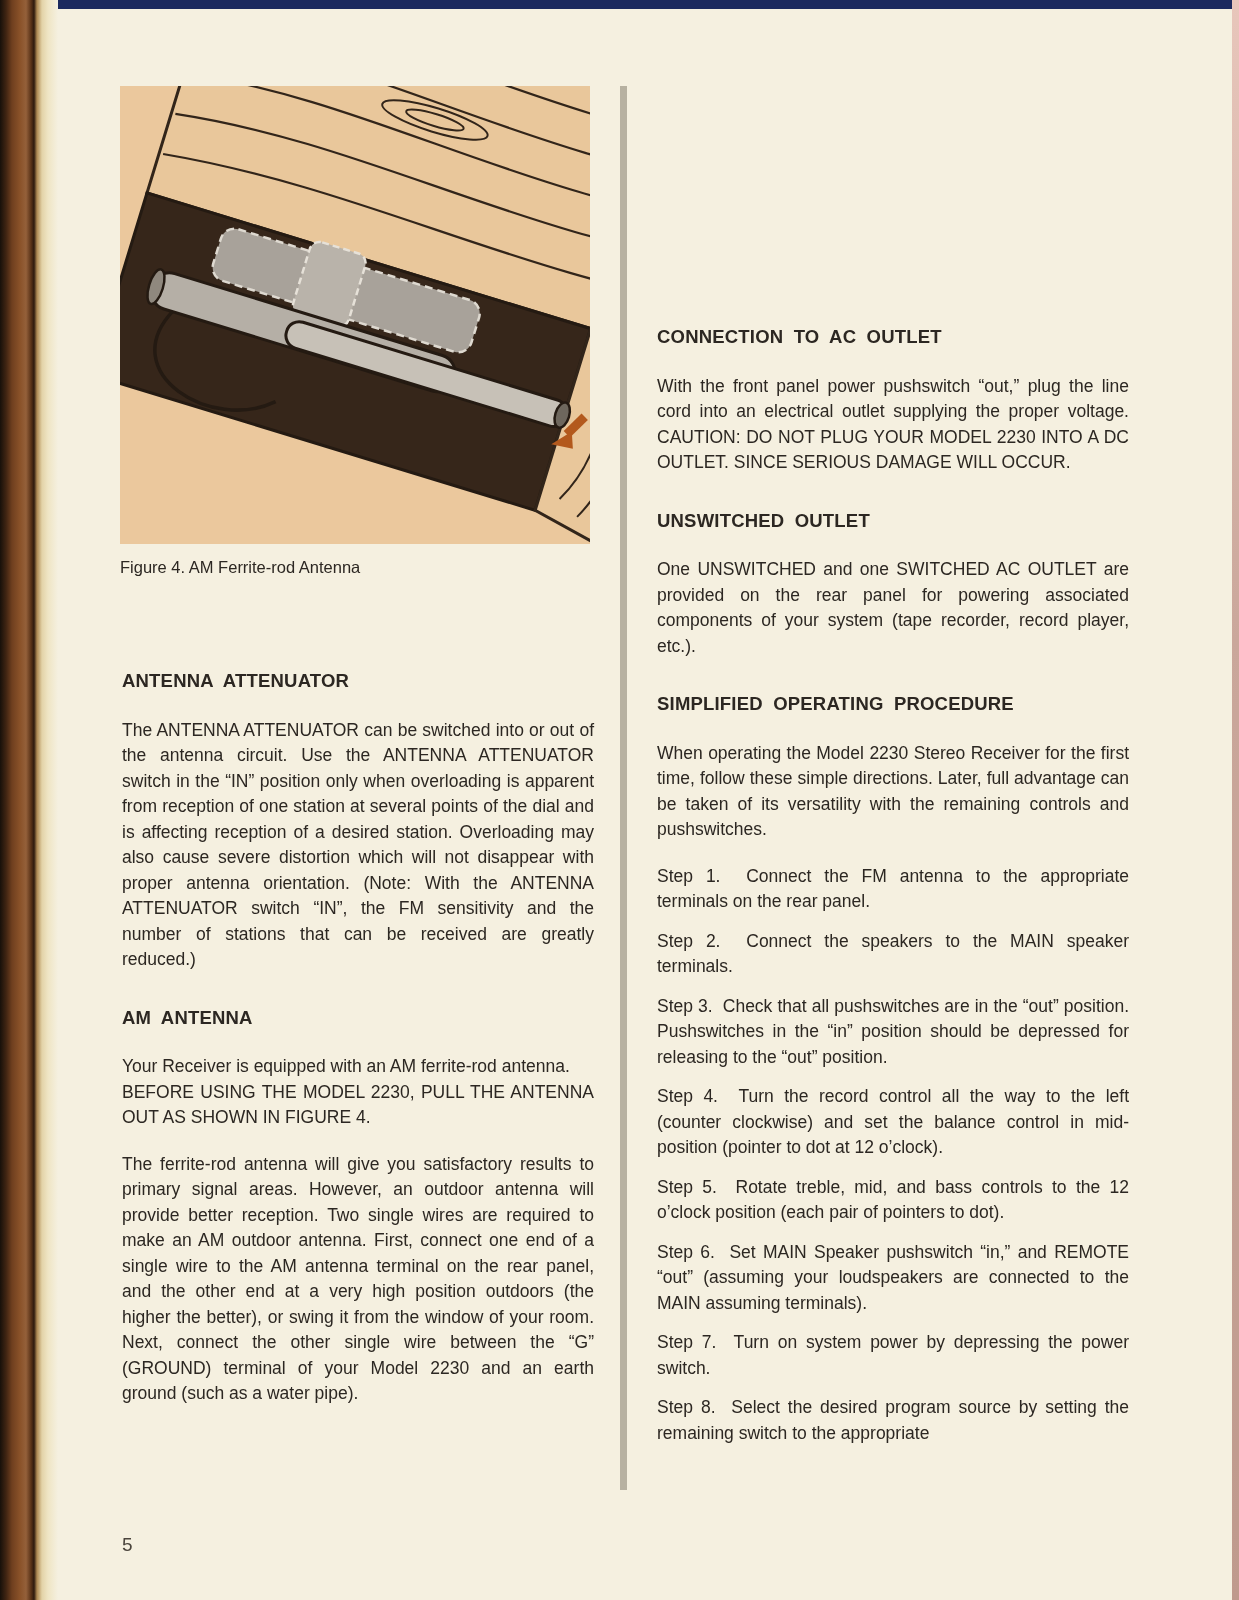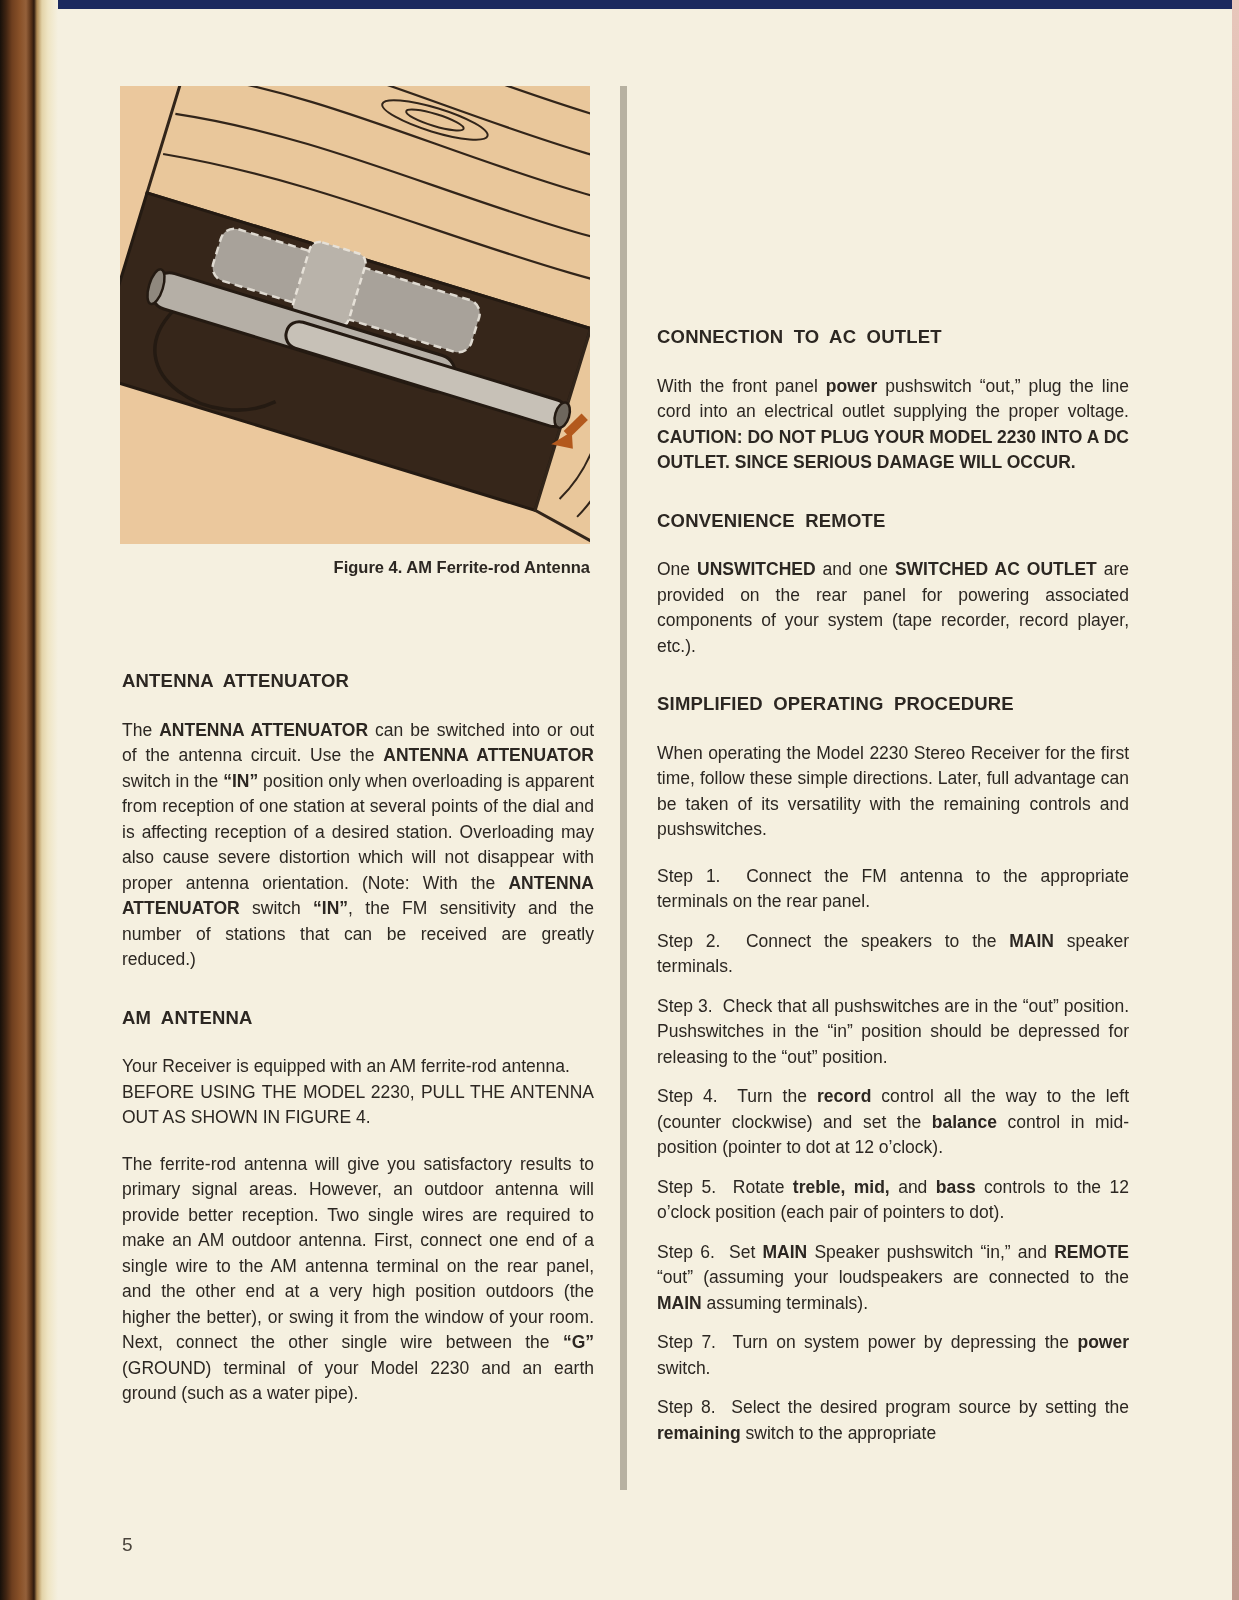--- a/index.html
+++ b/index.html
@@ -29,21 +29,21 @@
     background:linear-gradient(180deg,#e8c6bb,#caa79b 40%,#bf9a8d);
   }
 
   .figure {
     position:absolute; left:120px; top:86px; width:470px; height:458px;
     overflow:hidden;
   }
 
   .figure-caption {
     position:absolute; left:120px; top:558px; width:470px;
-    text-align:right; font-weight:bold; font-size:16.5px;
+    text-align:left; font-weight:normal; font-size:16.5px;
     color:var(--text,#2c2722);
   }
 
   .divider {
     position:absolute; left:620px; top:86px; width:7px; height:1404px;
     background:var(--divider,#b7b1a1);
   }
 
   .col {
     position:absolute; width:472px;
@@ -54,21 +54,21 @@
   .col-left  { left:122px; top:660px; }
   .col-right { left:657px; top:316px; }
 
   .col h2 {
     font-size:18.5px; font-weight:bold; letter-spacing:.2px; word-spacing:5px;
     color:var(--text,#2c2722); text-align:left; margin:32px 0 24px 0;
   }
   .col h2:first-child { margin-top:0; }
 
   .col p { margin:0 0 21px 0; }
-  .col p b, .col p .b { font-weight:bold; }
+  .col p b, .col p .b { font-weight:normal; }
 
   .steps { margin-top:6px; }
   .steps .step { margin:0 0 14px 0; }
 
   .page-number {
     position:absolute; left:122px; top:1534px;
     font-size:19px; color:#4a443c;
   }
 </style>
 </head>
@@ -126,21 +126,21 @@
     <h2>ANTENNA ATTENUATOR</h2>
     <p><span>The </span><b>ANTENNA ATTENUATOR</b><span> can be switched into or out of the antenna circuit. Use the </span><b>ANTENNA ATTENUATOR</b><span> switch in the </span><b>“IN”</b><span> position only when overloading is apparent from reception of one station at several points of the dial and is affecting reception of a desired station. Overloading may also cause severe distortion which will not disappear with proper antenna orientation. (Note: With the </span><b>ANTENNA ATTENUATOR</b><span> switch </span><b>“IN”</b><span>, the FM sensitivity and the number of stations that can be received are greatly reduced.)</span></p>
     <h2>AM ANTENNA</h2>
     <p><span>Your Receiver is equipped with an AM ferrite-rod antenna.</span><br><span>BEFORE USING THE MODEL 2230, PULL THE ANTENNA OUT AS SHOWN IN FIGURE 4.</span></p>
     <p><span>The ferrite-rod antenna will give you satisfactory results to primary signal areas. However, an outdoor antenna will provide better reception. Two single wires are required to make an AM outdoor antenna. First, connect one end of a single wire to the AM antenna terminal on the rear panel, and the other end at a very high position outdoors (the higher the better), or swing it from the window of your room. Next, connect the other single wire between the </span><b>“G”</b><span> (GROUND) terminal of your Model 2230 and an earth ground (such as a water pipe).</span></p>
   </section>
 
   <section class="col col-right">
     <h2>CONNECTION TO AC OUTLET</h2>
     <p><span>With the front panel </span><b>power</b><span> pushswitch “out,” plug the line cord into an electrical outlet supplying the proper voltage. </span><b>CAUTION: DO NOT PLUG YOUR MODEL 2230 INTO A DC OUTLET. SINCE SERIOUS DAMAGE WILL OCCUR.</b></p>
-    <h2>CONVENIENCE REMOTE</h2>
+    <h2>UNSWITCHED OUTLET</h2>
     <p><span>One </span><b>UNSWITCHED</b><span> and one </span><b>SWITCHED AC OUTLET</b><span> are provided on the rear panel for powering associated components of your system (tape recorder, record player, etc.).</span></p>
     <h2>SIMPLIFIED OPERATING PROCEDURE</h2>
     <p><span>When operating the Model 2230 Stereo Receiver for the first time, follow these simple directions. Later, full advantage can be taken of its versatility with the remaining controls and pushswitches.</span></p>
     <div class="steps">
       <p class="step"><span>Step 1.&nbsp; Connect the FM antenna to the appropriate terminals on the rear panel.</span></p>
       <p class="step"><span>Step 2.&nbsp; Connect the speakers to the </span><b>MAIN</b><span> speaker terminals.</span></p>
       <p class="step"><span>Step 3.&nbsp; Check that all pushswitches are in the “out” position. Pushswitches in the “in” position should be depressed for releasing to the “out” position.</span></p>
       <p class="step"><span>Step 4.&nbsp; Turn the </span><b>record</b><span> control all the way to the left (counter clockwise) and set the </span><b>balance</b><span> control in mid-position (pointer to dot at 12 o’clock).</span></p>
       <p class="step"><span>Step 5.&nbsp; Rotate </span><b>treble, mid,</b><span> and </span><b>bass</b><span> controls to the 12 o’clock position (each pair of pointers to dot).</span></p>
       <p class="step"><span>Step 6.&nbsp; Set </span><b>MAIN</b><span> Speaker pushswitch “in,” and </span><b>REMOTE</b><span> “out” (assuming your loudspeakers are connected to the </span><b>MAIN</b><span> assuming terminals).</span></p>

